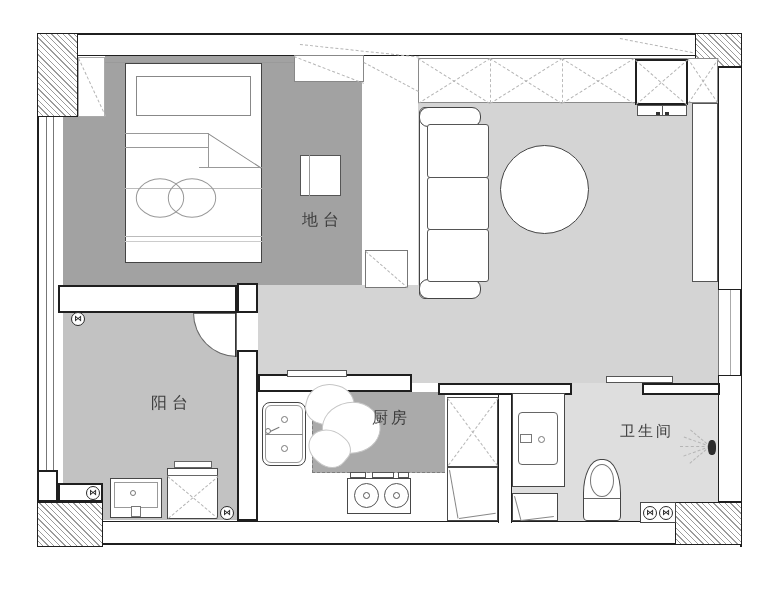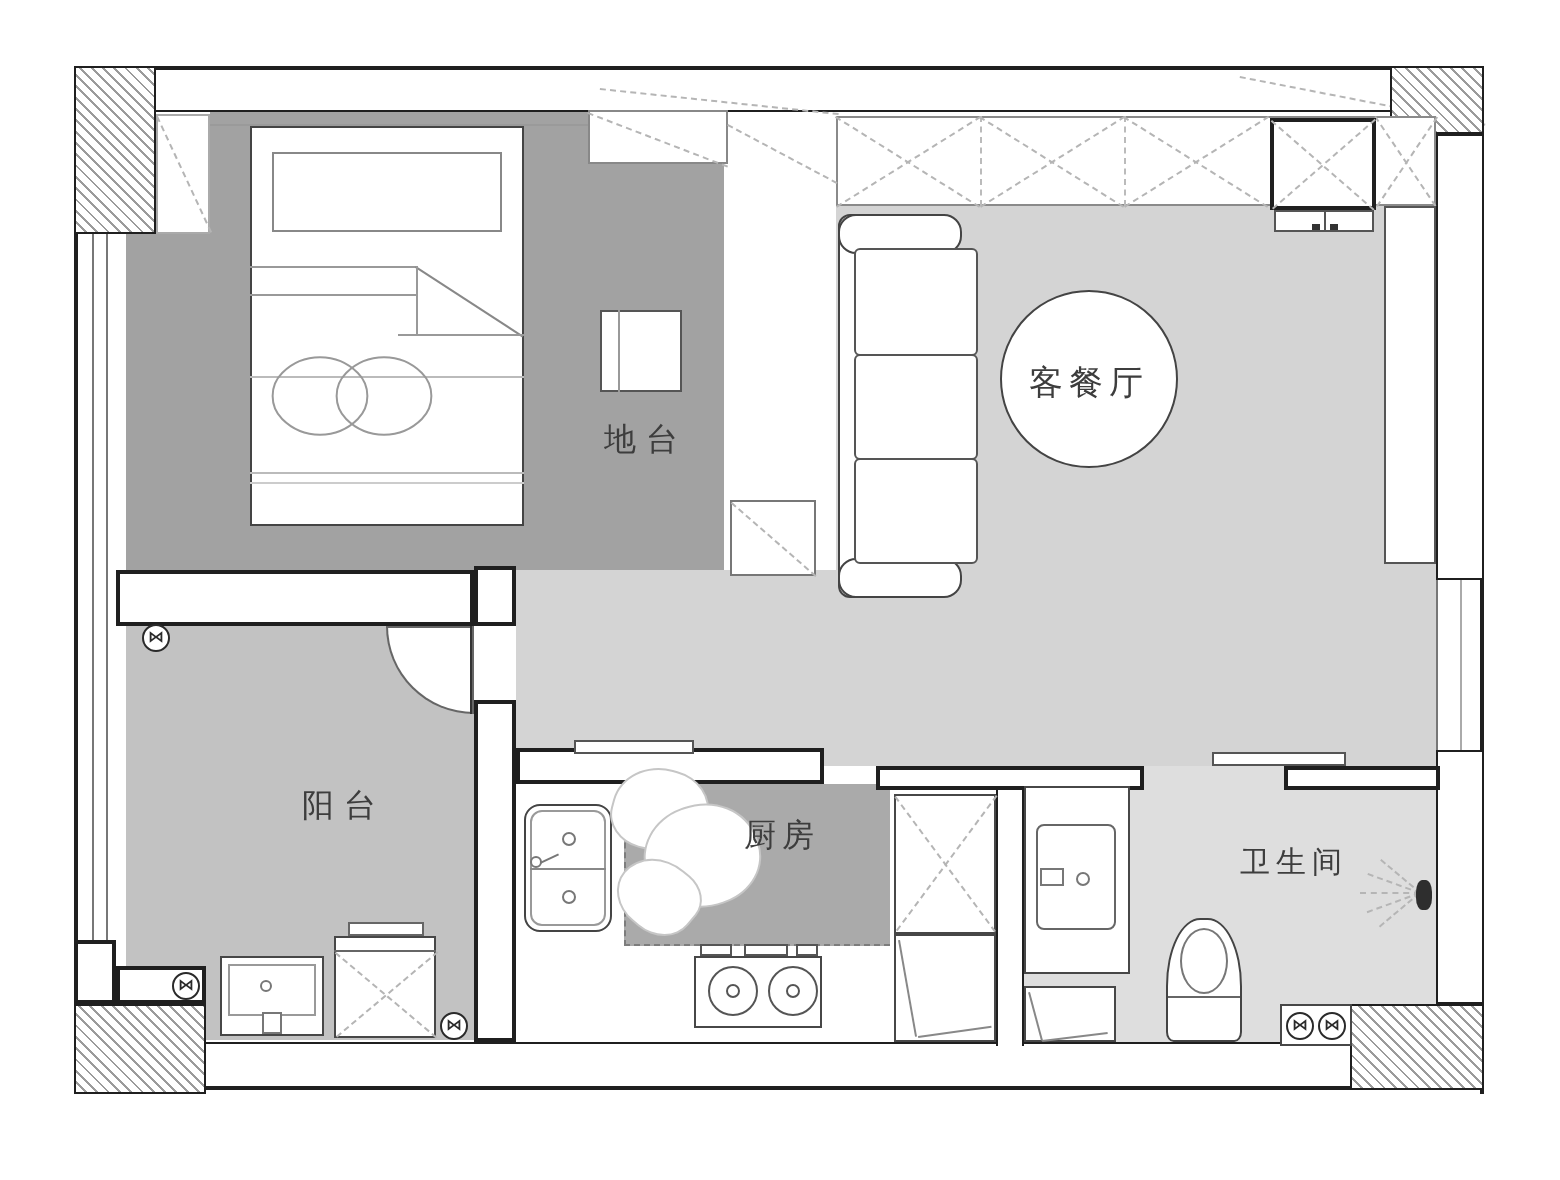--- a/index.html
+++ b/index.html
@@ -114,21 +114,20 @@
   <div style="left:309px;top:155px;width:0;height:41px;border-left:1px solid #999;"></div>
   <div class="lbl" style="left:288px;top:210px;width:70px;letter-spacing:5px;">地台</div>
 
   <div style="left:419px;top:107px;width:19px;height:192px;background:#fff;border:1.5px solid #444;border-radius:6px;"></div>
   <div style="left:419px;top:107px;width:62px;height:20px;background:#fff;border:1.5px solid #444;border-radius:9px;"></div>
   <div style="left:419px;top:279px;width:62px;height:20px;background:#fff;border:1.5px solid #444;border-radius:9px;"></div>
   <div style="left:427px;top:124px;width:62px;height:54px;background:#fff;border:1.2px solid #555;border-radius:3px;"></div>
   <div style="left:427px;top:177px;width:62px;height:53px;background:#fff;border:1.2px solid #555;border-radius:3px;"></div>
   <div style="left:427px;top:229px;width:62px;height:53px;background:#fff;border:1.2px solid #555;border-radius:3px;"></div>
   <div class="circ" style="left:500px;top:145px;width:89px;height:89px;border:1.5px solid #444;"></div>
-  <div class="lbl" style="left:498px;top:180px;width:93px;font-size:17px;">客餐厅</div>
 
   <div class="drain" style="left:71px;top:312px;">⋈</div>
   <div class="lbl" style="left:137px;top:393px;width:70px;letter-spacing:5px;">阳台</div>
   <div class="wall" style="left:37px;top:470px;width:21px;height:32px;"></div>
   <div class="wall" style="left:58px;top:483px;width:45px;height:19px;"></div>
   <div class="drain" style="left:86px;top:486px;">⋈</div>
   <div class="box" style="left:110px;top:478px;width:52px;height:40px;"></div>
   <div class="boxthin" style="left:114px;top:482px;width:44px;height:26px;border-color:#999;"></div>
   <div class="circ" style="left:130px;top:490px;width:6px;height:6px;border:1px solid #777;"></div>
   <div class="boxthin" style="left:131px;top:506px;width:10px;height:11px;border-color:#777;"></div>

